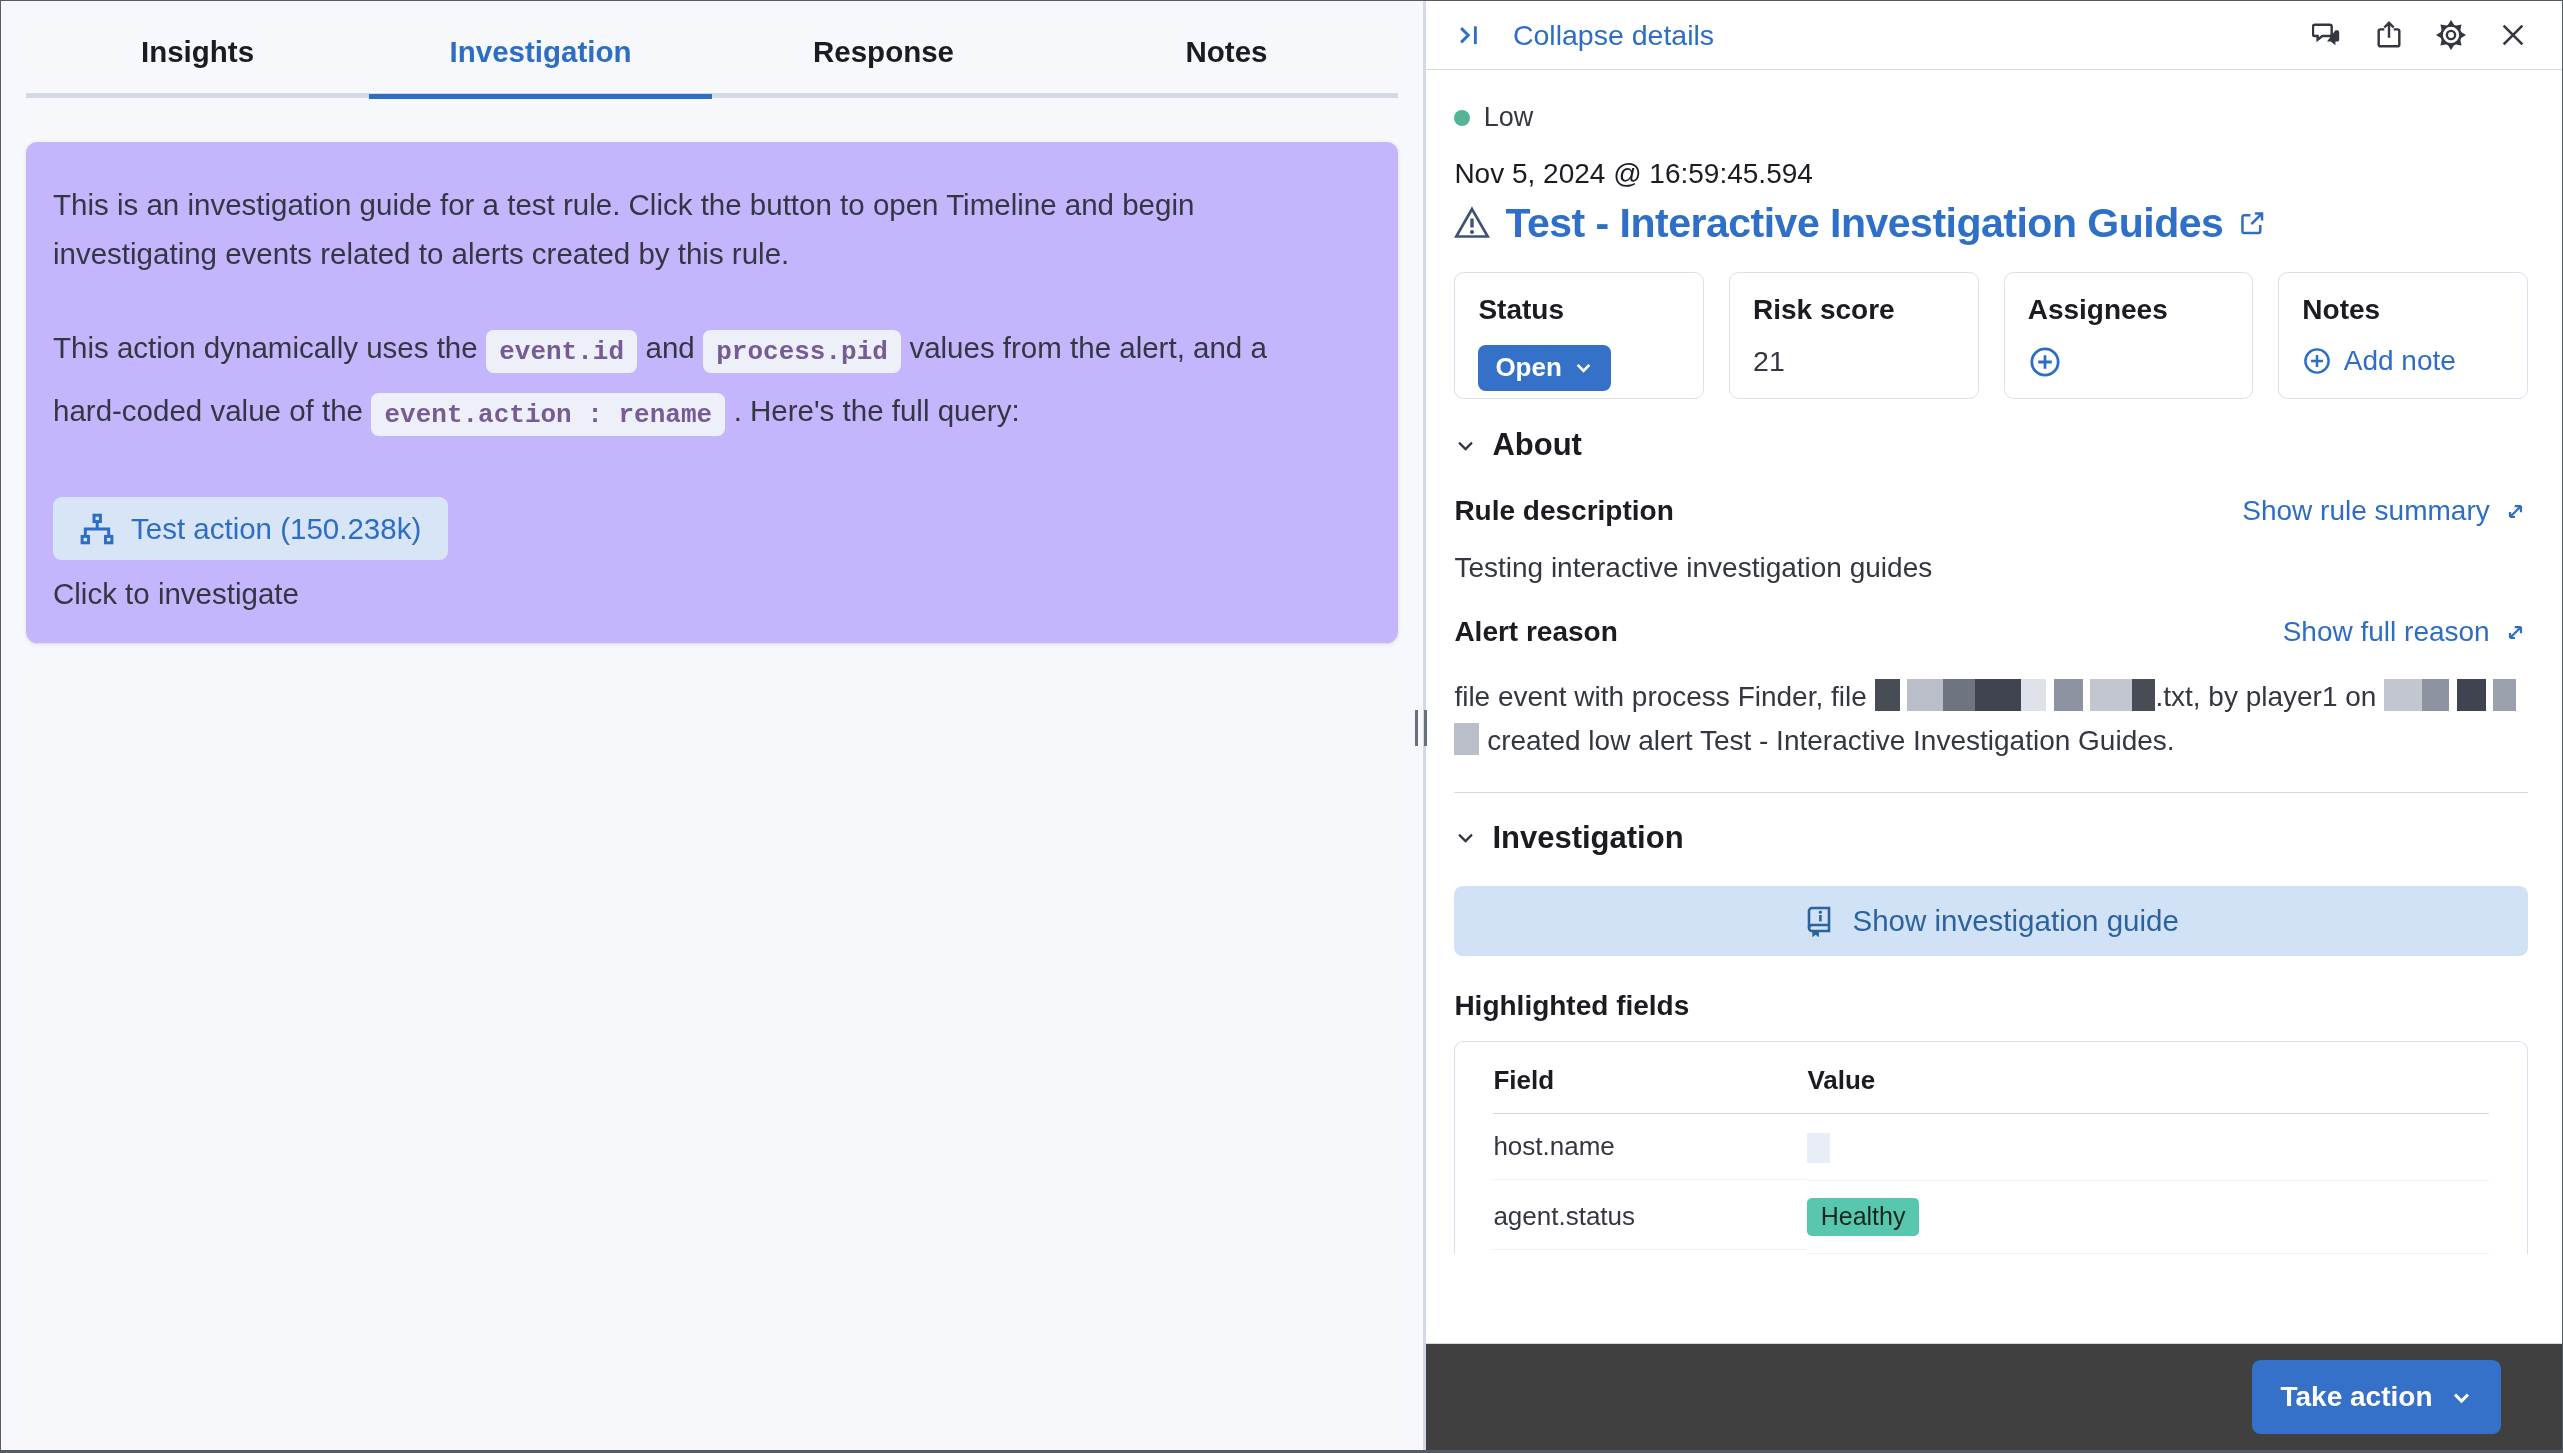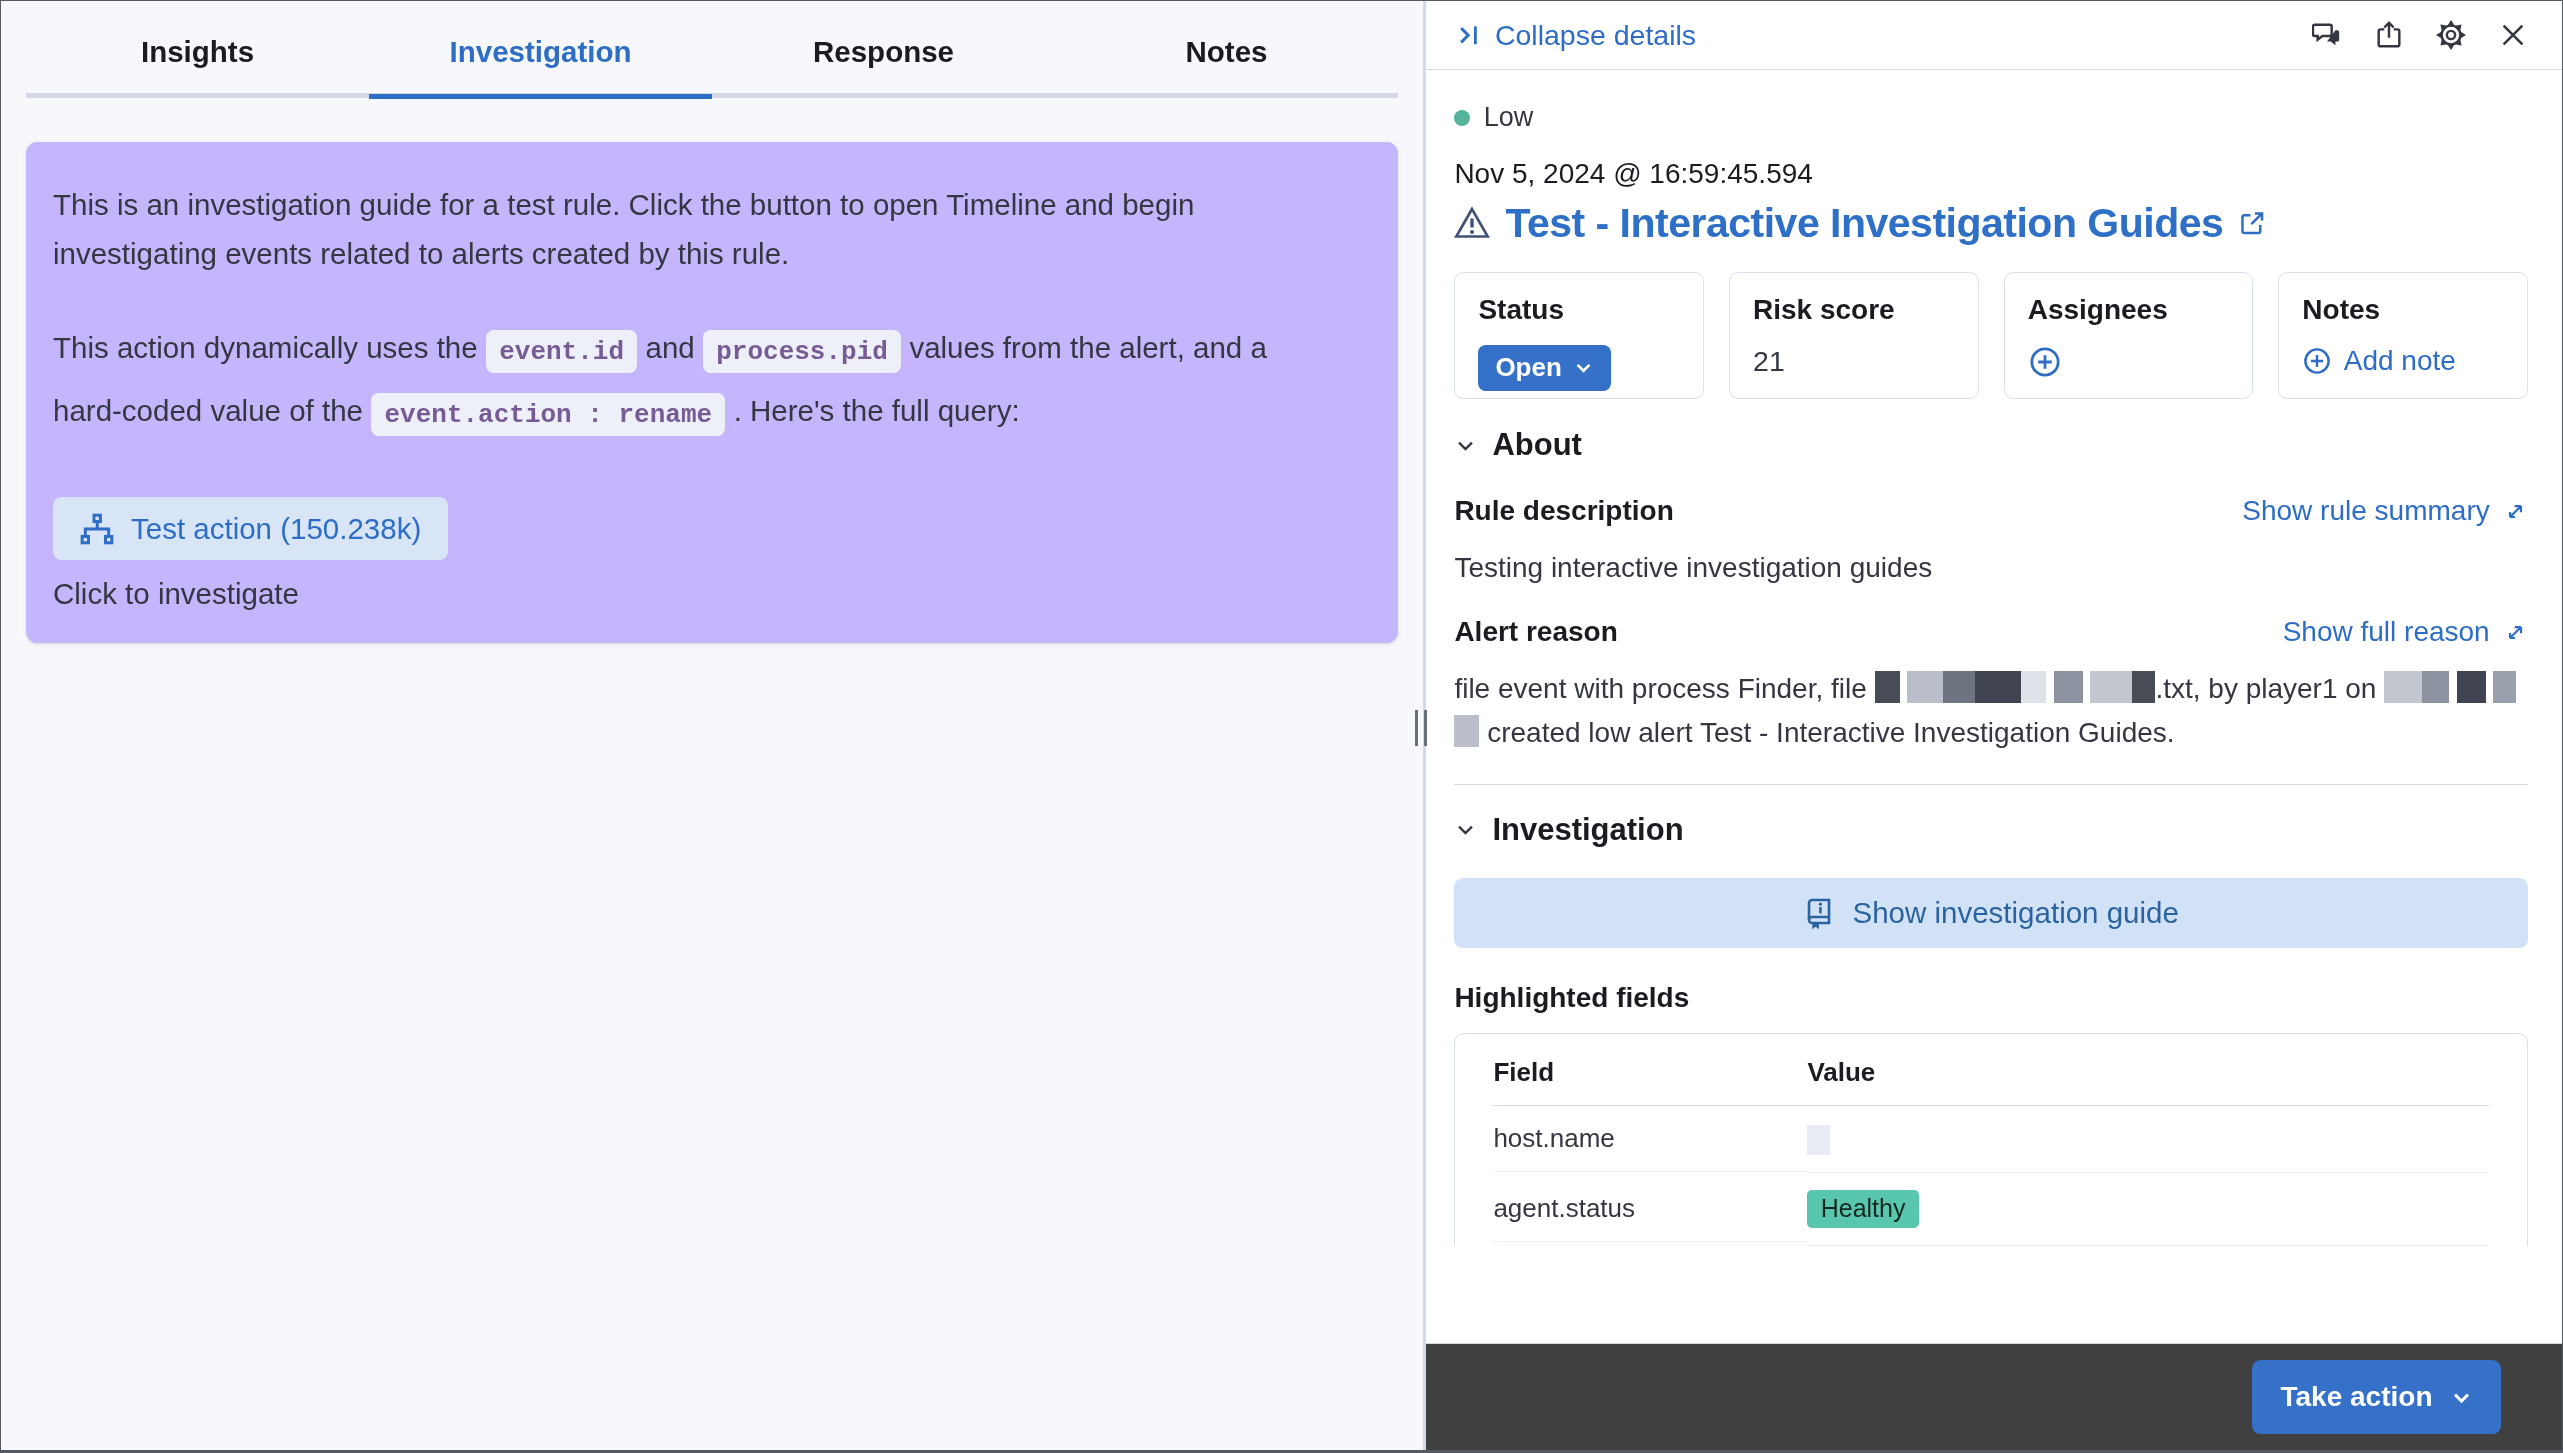--- a/index.html
+++ b/index.html
@@ -43,21 +43,21 @@
   .drag-handle {
     position:absolute; left:-7.6px; top:709px; width:11.4px; height:36px;
     border-left:3.8px solid #69707d; border-right:3.8px solid #69707d; cursor:col-resize;
   }
   
   .right-panel { flex:1; background:#fff; display:flex; flex-direction:column; min-width:0; }
   .rheader {
     flex:0 0 69px; display:flex; align-items:center; padding:0 34px 0 28.5px;
     border-bottom:1.9px solid #d3dae6;
   }
-  .collapse-link { display:inline-flex; align-items:center; gap:12px; color:#2d6dc6;
+  .collapse-link { display:inline-flex; align-items:center; gap:30px; color:#2d6dc6;
     font-size:28.5px; cursor:pointer; }
   .collapse-link svg { width:28.5px; height:28.5px; }
   .rheader-actions { margin-left:auto; display:flex; align-items:center; gap:32px; color:#343741; }
   .icon-btn { background:none; border:none; cursor:pointer; color:#343741; display:flex; }
   .icon-btn svg { width:30px; height:30px; }
   .rcontent { flex:1 1 auto; overflow:hidden; padding:0 34px 0 28.5px; }
   .sev-row { margin-top:32px; display:flex; align-items:center; gap:13.3px; font-size:27px; }
   .sev-dot { width:16px; height:16px; border-radius:50%; background:#54b399; }
   .timestamp { margin-top:25px; font-size:28px; color:#1a1c21; }
   .title-row { margin-top:9.5px; display:flex; align-items:center; gap:15px; }
@@ -91,21 +91,21 @@
   .about-head { margin-top:28.5px; }
   .inv-head { margin-top:27px; }
   .kv-row { display:flex; align-items:center; justify-content:space-between; }
   .kv-row.first { margin-top:32px; }
   .kv-row.second { margin-top:32px; }
   .kv-label { font-size:28px; font-weight:700; color:#1a1c21; }
   .show-link { display:inline-flex; align-items:center; gap:13.3px; color:#2d6dc6; font-size:28px;
     background:none; border:none; cursor:pointer; font-family:inherit; }
   .show-link svg { width:25px; height:25px; }
   .desc-text { margin-top:25px; font-size:28px; color:#343741; }
-  .reason-text { margin-top:19px; font-size:28px; line-height:44px; color:#343741; }
+  .reason-text { margin-top:27px; font-size:28px; line-height:44px; color:#343741; }
   .rd { display:inline-block; height:32px; vertical-align:-4.8px; }
   .rd-a { width:25px; background:#474c55; }
   .rd-b { width:36px; background:#b9bec8; }
   .rd-c { width:32px; background:#6e7480; }
   .rd-d { width:46px; background:#3f4450; }
   .rd-e { width:25px; background:#dfe2e8; }
   .rd-f { width:28.5px; background:#8d93a0; }
   .rd-g { width:42px; background:#c2c6cf; }
   .rd-h { width:23px; background:#474c55; }
   .rd-i { width:38px; background:#c2c6cf; }

